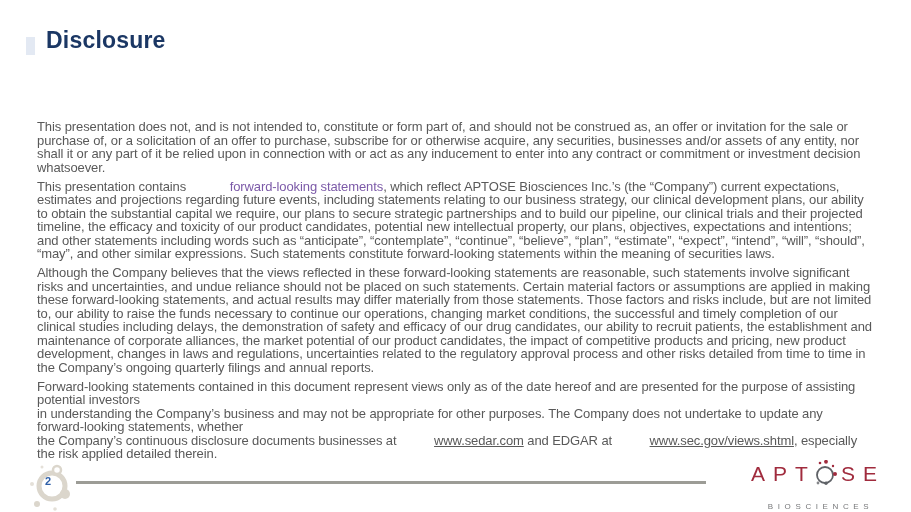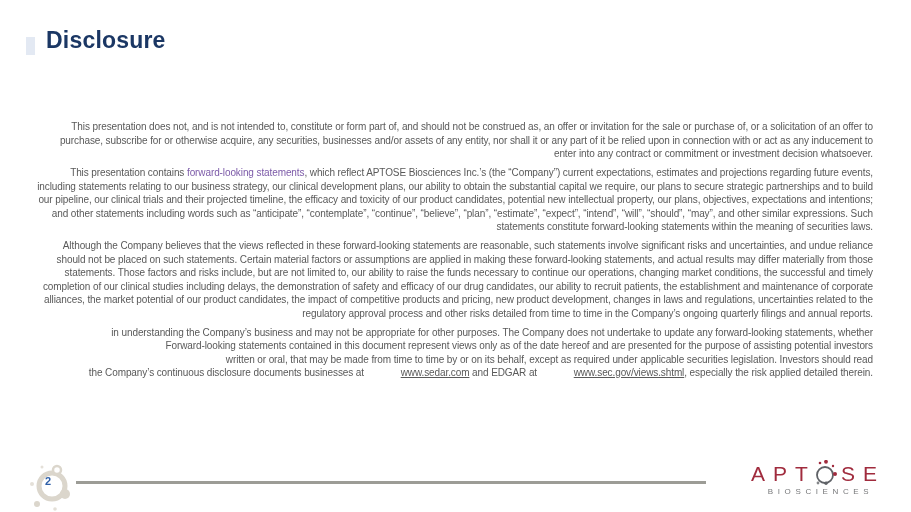--- a/index.html
+++ b/index.html
@@ -32,30 +32,31 @@
     font-weight: bold;
     color: #1b3764;
     letter-spacing: 0.2px;
   }
   .body-text {
     position: absolute;
     left: 37px;
     top: 120px;
     width: 836px;
     color: #595959;
-    font-size: 10px;
+    font-size: 13px;
     line-height: 13.5px;
     letter-spacing: -0.1px;
-    text-align: right;
+    text-align: left;
   }
   .body-text p {
     margin: 0 0 5.5px 0;
   }
   .purple {
     color: #7c5aa8;
+    margin-left: 40px;
   }
   .p4-line {
     display: block;
   }
   .doc-link {
     color: #595959;
     text-decoration: underline;
     cursor: pointer;
     margin-left: 34px;
   }
@@ -94,44 +95,43 @@
     align-items: center;
     justify-content: center;
     color: #a02b3d;
     font-size: 21px;
     font-weight: normal;
     letter-spacing: 8px;
   }
   .logo-word .seg { white-space: nowrap; }
   .logo-word svg { margin: 0 2px 0 -4px; }
   .logo-sub {
-    margin-top: 0;
+    margin-top: 15px;
     text-align: center;
     color: #77787a;
     font-size: 8px;
     letter-spacing: 4.6px;
     padding-left: 5px;
   }
 </style>
 </head>
 <body>
 
 <div class="slide">
 
   <div class="title-accent"></div>
   <h1 class="page-title">Disclosure</h1>
 
   <div class="body-text">
     <p>This presentation does not, and is not intended to, constitute or form part of, and should not be construed as, an offer or invitation for the sale or purchase of, or a solicitation of an offer to purchase, subscribe for or otherwise acquire, any securities, businesses and/or assets of any entity, nor shall it or any part of it be relied upon in connection with or act as any inducement to enter into any contract or commitment or investment decision whatsoever.</p>
     <p><span>This presentation contains </span><span class="purple">forward-looking statements</span><span>, which reflect APTOSE Biosciences Inc.’s (the “Company”) current expectations, estimates and projections regarding future events, including statements relating to our business strategy, our clinical development plans, our ability to obtain the substantial capital we require, our plans to secure strategic partnerships and to build our pipeline, our clinical trials and their projected timeline, the efficacy and toxicity of our product candidates, potential new intellectual property, our plans, objectives, expectations and intentions; and other statements including words such as “anticipate”, “contemplate”, “continue”, “believe”, “plan”, “estimate”, “expect”, “intend”, “will”, “should”, “may”, and other similar expressions. Such statements constitute forward-looking statements within the meaning of securities laws.</span></p>
     <p>Although the Company believes that the views reflected in these forward-looking statements are reasonable, such statements involve significant risks and uncertainties, and undue reliance should not be placed on such statements. Certain material factors or assumptions are applied in making these forward-looking statements, and actual results may differ materially from those statements. Those factors and risks include, but are not limited to, our ability to raise the funds necessary to continue our operations, changing market conditions, the successful and timely completion of our clinical studies including delays, the demonstration of safety and efficacy of our drug candidates, our ability to recruit patients, the establishment and maintenance of corporate alliances, the market potential of our product candidates, the impact of competitive products and pricing, new product development, changes in laws and regulations, uncertainties related to the regulatory approval process and other risks detailed from time to time in the Company’s ongoing quarterly filings and annual reports.</p>
     <p>
+      <span class="p4-line">Forward-looking statements contained in this document represent views only as of the date hereof and are presented for the purpose of assisting potential investors</span>
       <span class="p4-line">in understanding the Company’s business and may not be appropriate for other purposes. The Company does not undertake to update any forward-looking statements, whether</span>
-      <span class="p4-line">Forward-looking statements contained in this document represent views only as of the date hereof and are presented for the purpose of assisting potential investors</span>
-      <span class="p4-line">written or oral, that may be made from time to time by or on its behalf, except as required under applicable securities legislation. Investors should read</span>
       <span class="p4-line"><span>the Company’s continuous disclosure documents businesses at </span><a class="doc-link">www.sedar.com</a><span> and EDGAR at </span><a class="doc-link">www.sec.gov/views.shtml</a><span>, especially the risk applied detailed therein.</span></span>
     </p>
   </div>
 
   <div class="page-badge">
     <svg width="56" height="49" viewBox="0 0 56 49">
       <circle cx="28" cy="23" r="13" fill="none" stroke="#dbd6cc" stroke-width="5"></circle>
       <circle cx="33" cy="7" r="4" fill="#ffffff" stroke="#dbd6cc" stroke-width="2.5"></circle>
       <circle cx="41" cy="31" r="5" fill="#dbd6cc"></circle>
       <circle cx="8" cy="21" r="2" fill="#e4e0d8"></circle>

